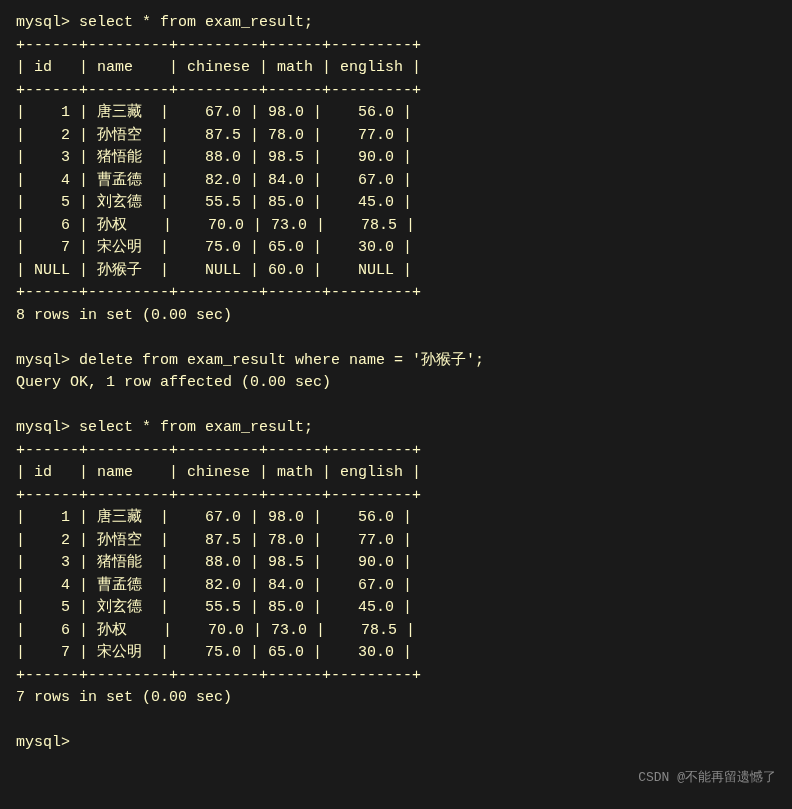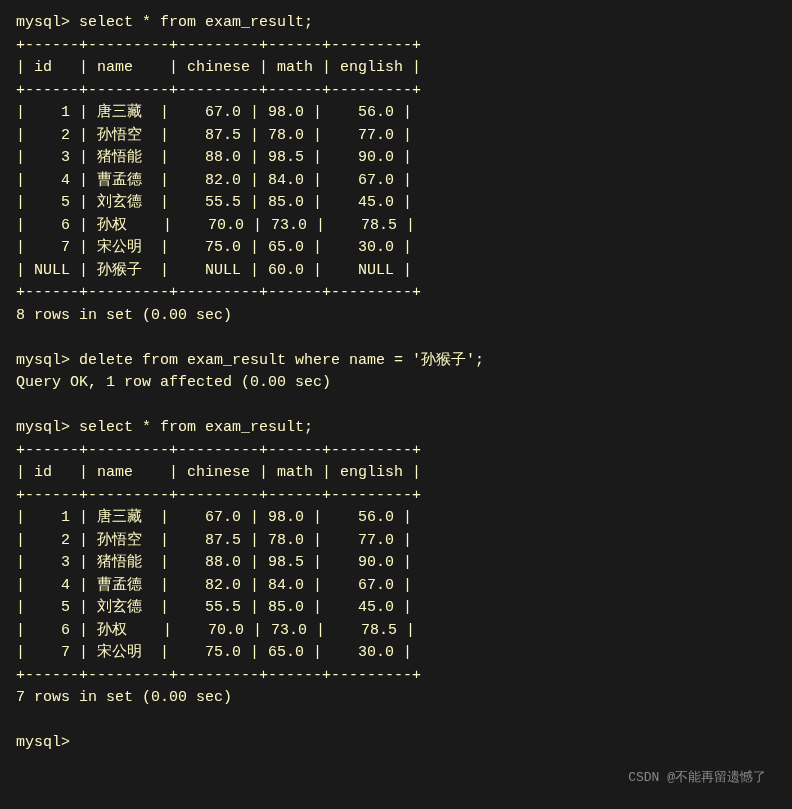--- a/index.html
+++ b/index.html
@@ -21,21 +21,21 @@
     pre {
       font-family: 'Courier New', Courier, monospace;
       font-size: 15px;
       white-space: pre;
       line-height: 1.5;
       color: #fef9c3;
     }
     .watermark {
       position: absolute;
       bottom: 10px;
-      right: 10px;
+      right: 0;
       color: #888;
       font-size: 13px;
     }
   </style>
 </head>
 <body>
 
 <div class="terminal">
   <pre id="terminal-content">mysql&gt; select * from exam_result;
 +------+---------+---------+------+---------+

